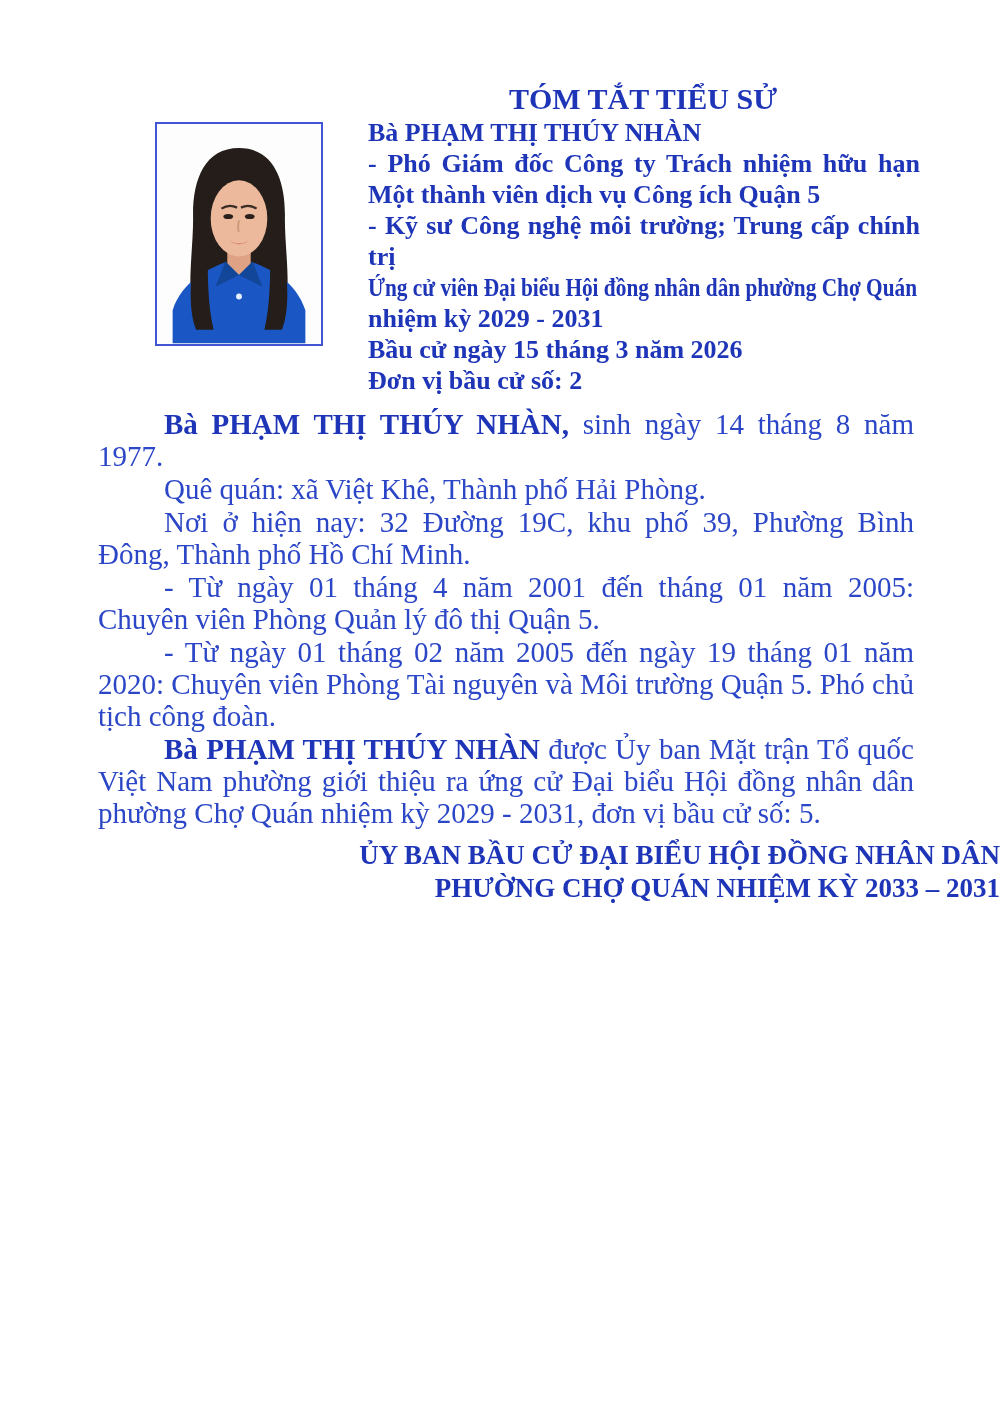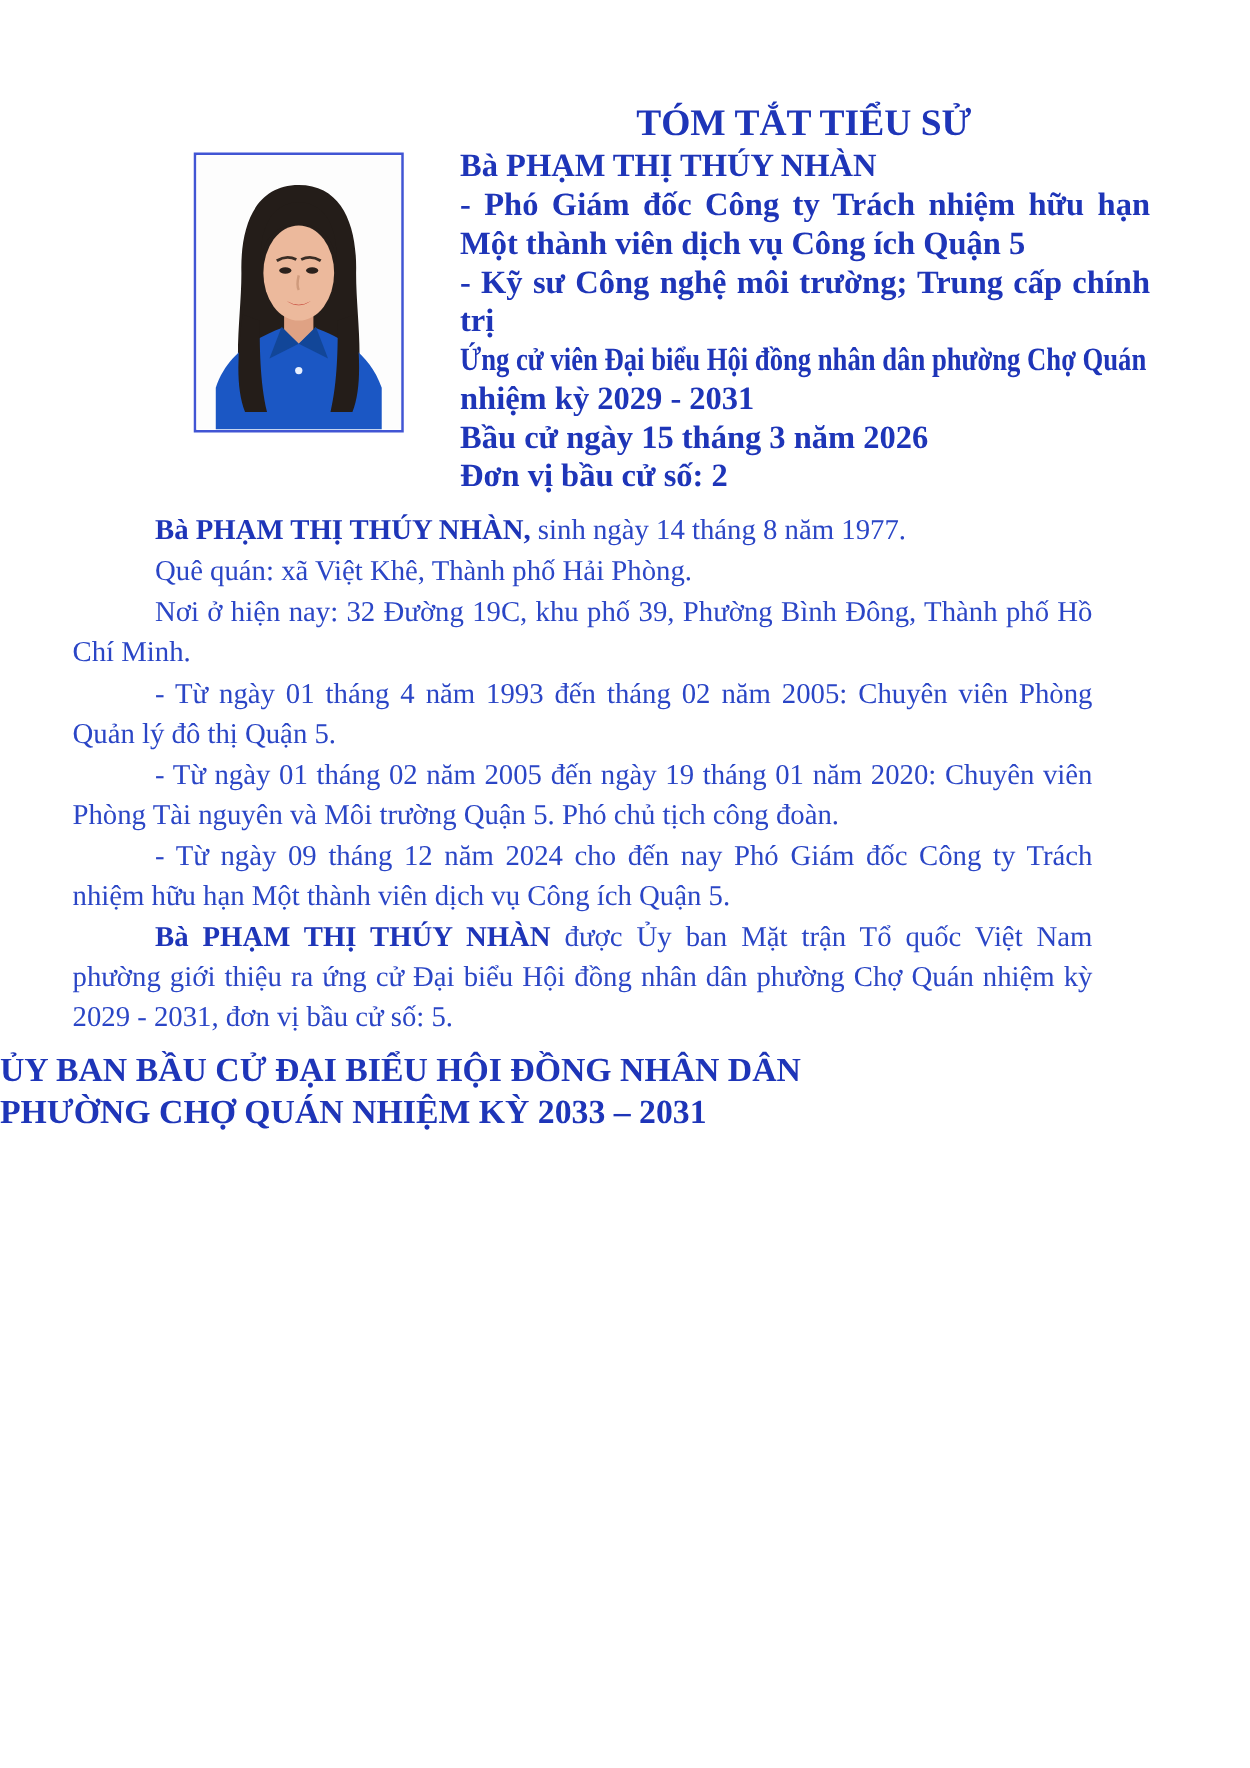--- a/index.html
+++ b/index.html
@@ -49,38 +49,38 @@
   }
   .header-col p { text-align: justify; }
   .condensed {
     display: inline-block;
     transform: scaleX(0.82);
     transform-origin: left center;
     white-space: nowrap;
   }
   .block-line { display: block; }
   .body-col {
-    margin-left: 58px;
+    margin-left: 98px;
     width: 816px;
     margin-top: 12px;
-    font-size: 23px;
+    font-size: 29px;
     line-height: 32px;
     color: #2b46c6;
   }
   .body-col p {
     text-align: justify;
     text-indent: 66px;
     margin-bottom: 1px;
   }
   .bold-name { font-weight: bold; color: #1e35b8; }
   .career-heading { font-weight: bold; color: #1e35b8; }
   .footer-block {
     margin-top: 10px;
     width: 1000px;
-    text-align: left;
+    text-align: right;
     font-size: 27px;
     font-weight: bold;
     color: #1e35b8;
     line-height: 33px;
   }
 </style>
 </head>
 <body>
 
 <div class="page">
@@ -131,23 +131,22 @@
       <p>Bầu cử ngày 15 tháng 3 năm 2026</p>
       <p>Đơn vị bầu cử số: 2</p>
     </div>
 
   </div>
 
   <div class="body-col">
     <p><span class="bold-name">Bà PHẠM THỊ THÚY NHÀN,</span><span> sinh ngày 14 tháng 8 năm 1977.</span></p>
     <p>Quê quán: xã Việt Khê, Thành phố Hải Phòng.</p>
     <p>Nơi ở hiện nay: 32 Đường 19C, khu phố 39, Phường Bình Đông, Thành phố Hồ Chí Minh.</p>
-    <p>- Từ ngày 01 tháng 4 năm 1993 đến tháng 02 năm 2005: Chuyên viên Phòng Quản lý đô thị Quận 5.</p>
+    <p>- Từ ngày 01 tháng 4 năm 2001 đến tháng 01 năm 2005: Chuyên viên Phòng Quản lý đô thị Quận 5.</p>
     <p>- Từ ngày 01 tháng 02 năm 2005 đến ngày 19 tháng 01 năm 2020: Chuyên viên Phòng Tài nguyên và Môi trường Quận 5. Phó chủ tịch công đoàn.</p>
-    <p>- Từ ngày 09 tháng 12 năm 2024 cho đến nay Phó Giám đốc Công ty Trách nhiệm hữu hạn Một thành viên dịch vụ Công ích Quận 5.</p>
     <p><span class="bold-name">Bà PHẠM THỊ THÚY NHÀN</span><span> được Ủy ban Mặt trận Tổ quốc Việt Nam phường giới thiệu ra ứng cử Đại biểu Hội đồng nhân dân phường Chợ Quán nhiệm kỳ 2029 - 2031, đơn vị bầu cử số: 5.</span></p>
   </div>
 
   <div class="footer-block">
     <div>ỦY BAN BẦU CỬ ĐẠI BIỂU HỘI ĐỒNG NHÂN DÂN</div>
     <div>PHƯỜNG CHỢ QUÁN NHIỆM KỲ 2033 – 2031</div>
   </div>
 
 </div>
 

